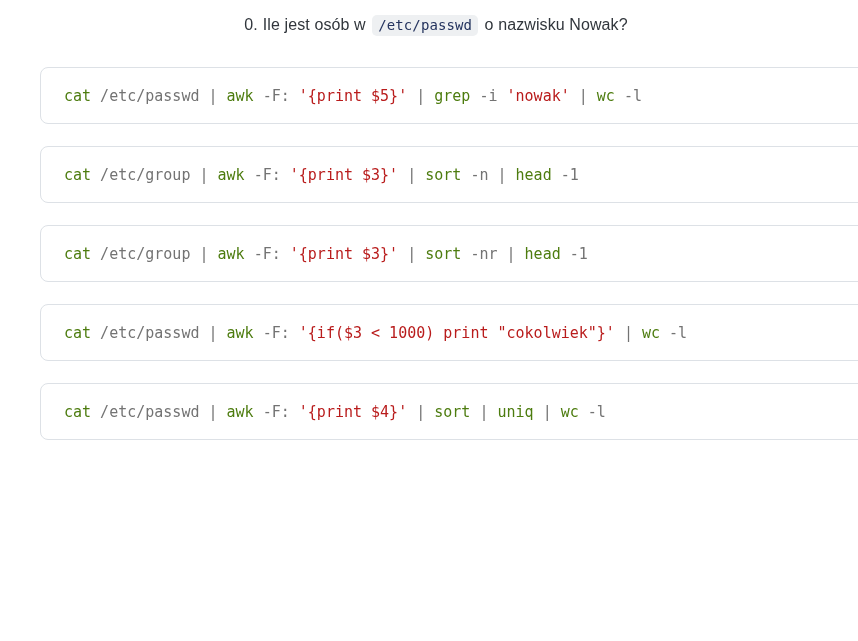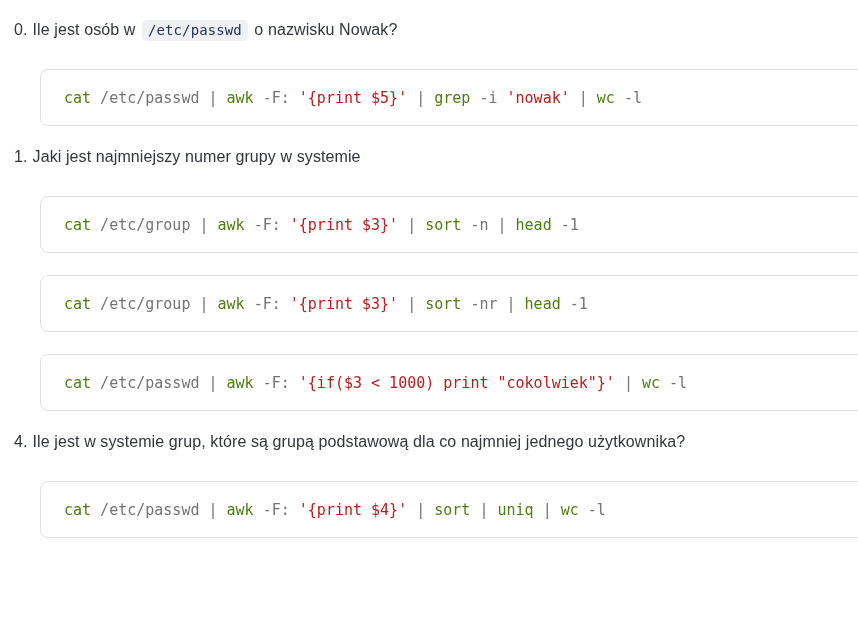--- a/index.html
+++ b/index.html
@@ -11,25 +11,26 @@
     width: 858px;
     height: 641px;
     overflow: hidden;
     font-family: "Liberation Sans", sans-serif;
   }
   .doc {
     padding: 13px 0 0 14px;
   }
   .item { }
   .question {
-    margin: 8px 0 30px 0;
+    margin: 0 0 30px 0;
     font-size: 16px;
-    line-height: 18px;
+    line-height: 24px;
     color: #31363c;
     letter-spacing: 0.1px;
+    text-align: center;
   }
   .marker {
     margin-right: 5px;
   }
   .inline-code {
     font-family: "DejaVu Sans Mono", monospace;
     font-size: 14px;
     background: #eef0f2;
     color: #24335e;
     padding: 2px 6px 3px 6px;
@@ -60,30 +61,28 @@
 <body>
 
 <div class="doc">
   <div id="question-list">
   <div class="item">
     <p class="question"><span class="marker">0.</span><span class="qsegs"><span>Ile jest osób w </span><code class="inline-code">/etc/passwd</code><span> o nazwisku Nowak?</span></span></p>
     <pre class="codeblock"><code class="codeline"><span class="tk-command">cat</span><span class="tk-plain"> /etc/passwd | </span><span class="tk-command">awk</span><span class="tk-plain"> -F: </span><span class="tk-string">'{print $5}'</span><span class="tk-plain"> | </span><span class="tk-command">grep</span><span class="tk-plain"> -i </span><span class="tk-string">'nowak'</span><span class="tk-plain"> | </span><span class="tk-command">wc</span><span class="tk-plain"> -l</span></code></pre>
   </div>
 
   <div class="item">
-    <p class="question"><span class="marker">1.</span><span class="qsegs"><span>Jaki jest najmniejszy numer grupy w systemie</span></span></p>
     <pre class="codeblock"><code class="codeline"><span class="tk-command">cat</span><span class="tk-plain"> /etc/group | </span><span class="tk-command">awk</span><span class="tk-plain"> -F: </span><span class="tk-string">'{print $3}'</span><span class="tk-plain"> | </span><span class="tk-command">sort</span><span class="tk-plain"> -n | </span><span class="tk-command">head</span><span class="tk-plain"> -1</span></code></pre>
   </div>
 
   <div class="item">
     <pre class="codeblock"><code class="codeline"><span class="tk-command">cat</span><span class="tk-plain"> /etc/group | </span><span class="tk-command">awk</span><span class="tk-plain"> -F: </span><span class="tk-string">'{print $3}'</span><span class="tk-plain"> | </span><span class="tk-command">sort</span><span class="tk-plain"> -nr | </span><span class="tk-command">head</span><span class="tk-plain"> -1</span></code></pre>
   </div>
 
   <div class="item">
     <pre class="codeblock"><code class="codeline"><span class="tk-command">cat</span><span class="tk-plain"> /etc/passwd | </span><span class="tk-command">awk</span><span class="tk-plain"> -F: </span><span class="tk-string">'{if($3 &lt; 1000) print "cokolwiek"}'</span><span class="tk-plain"> | </span><span class="tk-command">wc</span><span class="tk-plain"> -l</span></code></pre>
   </div>
 
   <div class="item">
-    <p class="question"><span class="marker">4.</span><span class="qsegs"><span>Ile jest w systemie grup, które są grupą podstawową dla co najmniej jednego użytkownika?</span></span></p>
     <pre class="codeblock"><code class="codeline"><span class="tk-command">cat</span><span class="tk-plain"> /etc/passwd | </span><span class="tk-command">awk</span><span class="tk-plain"> -F: </span><span class="tk-string">'{print $4}'</span><span class="tk-plain"> | </span><span class="tk-command">sort</span><span class="tk-plain"> | </span><span class="tk-command">uniq</span><span class="tk-plain"> | </span><span class="tk-command">wc</span><span class="tk-plain"> -l</span></code></pre>
   </div>
 </div>
 </div>
 
 </body></html>

